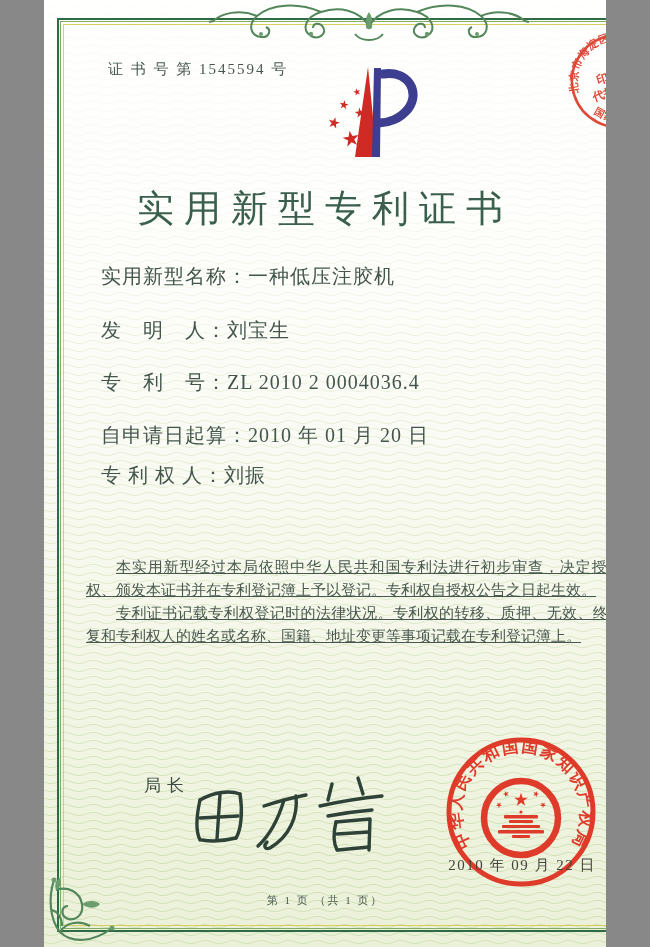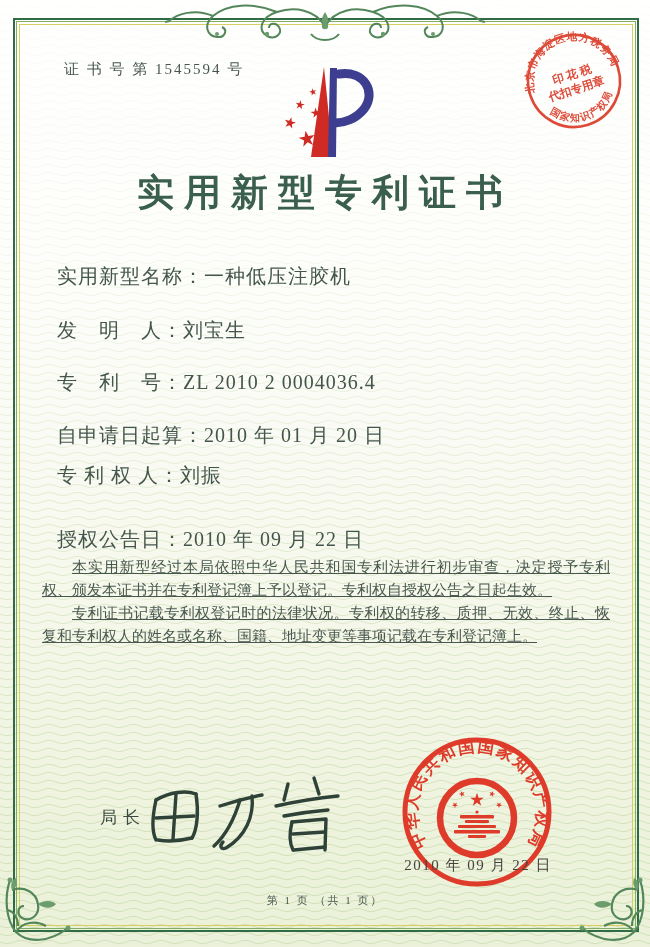--- a/index.html
+++ b/index.html
@@ -1,37 +1,37 @@
 <!DOCTYPE html>
 <html><head>
 <meta charset="utf-8">
 <style>
   html,body{margin:0;padding:0;background:#888;}
   .page{
-    position:relative;width:650px;height:947px;margin:0 auto;overflow:hidden;
+    position:relative;width:562px;height:947px;margin:0 auto;overflow:hidden;
     background:linear-gradient(180deg,#fdfdf6 0%,#f7f8ec 40%,#f0f4e0 75%,#ebf1d9 100%);
     font-family:"Liberation Serif","DejaVu Serif",serif;color:#4b5a50;
   }
   .waves{position:absolute;left:0;top:0;z-index:0;}
   .fade{position:absolute;inset:0;z-index:1;pointer-events:none;
     background:linear-gradient(180deg,rgba(255,255,255,.95) 0%,rgba(255,255,255,.75) 25%,rgba(255,255,255,.35) 55%,rgba(255,255,255,0) 90%);}
   .frame{position:absolute;left:13px;top:18px;width:622px;height:910px;z-index:2;
     border:2px solid #2f6b45;}
   .frame-mid{position:absolute;inset:1px;border:1px solid #7fae62;}
   .frame-in{position:absolute;inset:2px;border:1px solid #d8cf5e;}
   .abs{position:absolute;z-index:3;}
   .cert-no{left:64px;top:60px;font-size:15px;letter-spacing:2px;color:#47564d;}
-  .title{left:0;top:168px;width:100%;text-align:center;font-size:37px;font-weight:700;
+  .title{left:0;top:184px;width:100%;text-align:center;font-size:37px;font-weight:400;
     letter-spacing:10px;color:#3a5f4e;}
   .field{left:57px;font-size:20px;letter-spacing:1px;color:#44564c;white-space:nowrap;}
   .field .lbl{display:inline-block;}
   .paras{left:42px;top:556px;width:568px;font-size:15px;line-height:23px;
     text-align:justify;color:#49584e;text-decoration:underline;}
   .paras p{margin:0;text-indent:2em;}
-  .director{left:100px;top:806px;font-size:17px;letter-spacing:6px;color:#3c4a42;}
+  .director{left:100px;top:774px;font-size:17px;letter-spacing:6px;color:#3c4a42;}
   .sig{left:142px;top:770px;z-index:4;}
   .footer{left:0;top:893px;width:100%;text-align:center;font-size:11px;
     letter-spacing:2px;color:#4b5a50;}
   .stamp{left:508px;top:15px;z-index:5;}
   .seal{left:392px;top:727px;z-index:4;}
   .seal-date{left:398px;top:856px;width:160px;text-align:center;font-size:15px;
     letter-spacing:1.5px;color:#46433d;z-index:6;}
   .ornament-top{left:165px;top:0;z-index:3;}
   .flourish{top:876px;z-index:3;}
   .flourish.bl{left:2px;}
@@ -130,23 +130,20 @@
     <span class="lbl">发　明　人：</span><span>刘宝生</span>
   </div>
   <div class="abs field" style="top:369px">
     <span class="lbl">专　利　号：</span><span>ZL 2010 2 0004036.4</span>
   </div>
   <div class="abs field" style="top:422px">
     <span class="lbl">自申请日起算：</span><span>2010 年 01 月 20 日</span>
   </div>
   <div class="abs field" style="top:462px">
     <span class="lbl">专 利 权 人：</span><span>刘振</span>
-  </div>
-  <div class="abs field" style="top:526px">
-    <span class="lbl">授权公告日：</span><span>2010 年 09 月 22 日</span>
   </div>
 
   <div class="abs paras">
     <p>本实用新型经过本局依照中华人民共和国专利法进行初步审查，决定授予专利权、颁发本证书并在专利登记簿上予以登记。专利权自授权公告之日起生效。</p>
     <p>专利证书记载专利权登记时的法律状况。专利权的转移、质押、无效、终止、恢复和专利权人的姓名或名称、国籍、地址变更等事项记载在专利登记簿上。</p>
   </div>
 
   <div class="abs director">局长</div>
   <svg class="abs sig" width="205" height="100" viewBox="0 0 205 100">
     <title>田力普</title>

